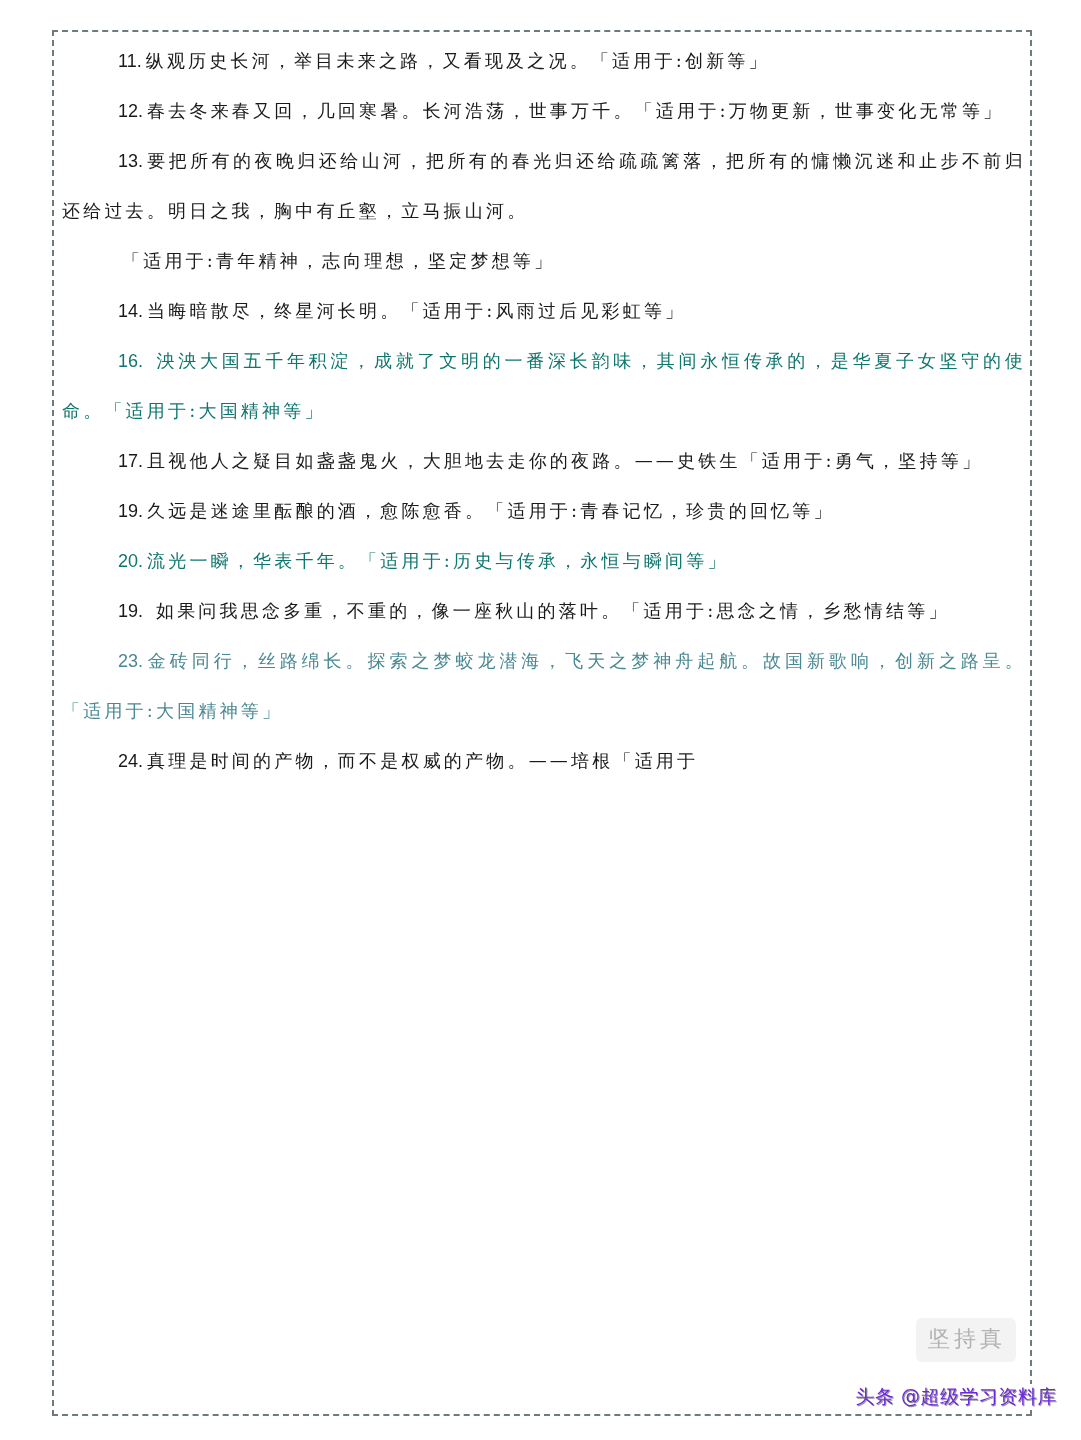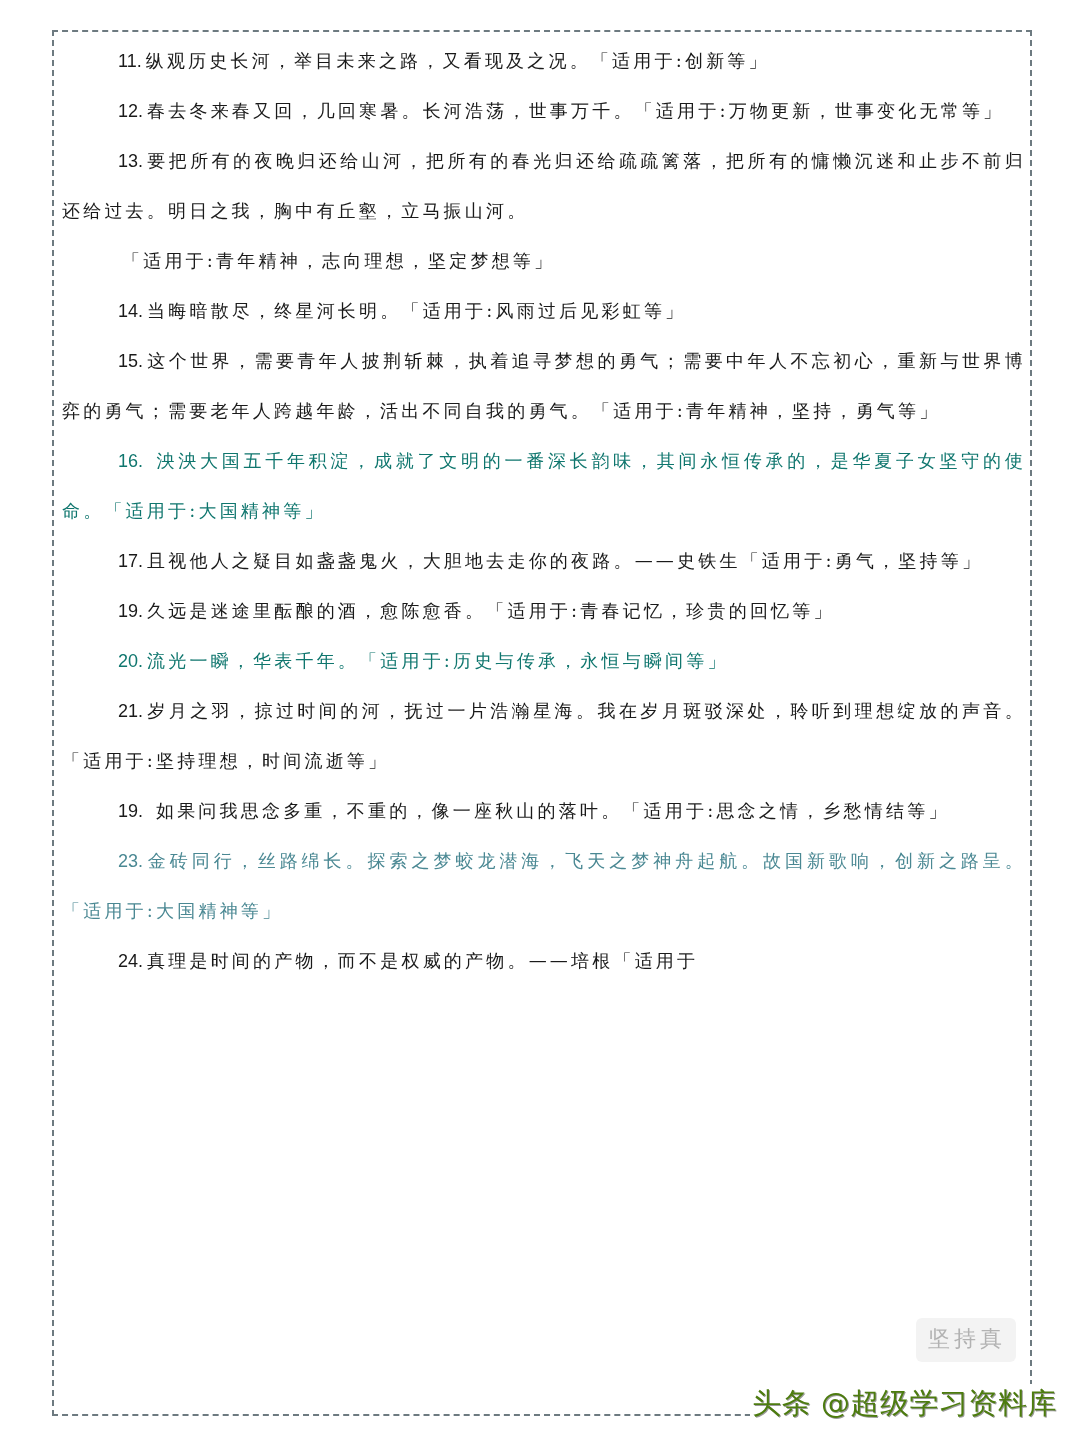--- a/index.html
+++ b/index.html
@@ -66,45 +66,43 @@
     color: #888;
     letter-spacing: 4px;
     font-family: Liberation Sans, sans-serif;
     opacity: 0.6;
   }
   .watermark {
     position: absolute;
     right: 22px;
     top: 1384px;
     font-family: "DejaVu Sans", "Liberation Sans", sans-serif;
-    font-size: 29px;
-    color: #4d7c0f;
+    font-size: 19px;
+    color: #6d28d9;
     background: #ffffff;
     padding: 0 2px;
     text-shadow: 1px 1px 0 #999;
     letter-spacing: 0.5px;
   }
 </style>
 </head>
 <body>
 
 <div class="frame"></div>
 
 <div class="content">
   <p class="para"><span class="num">11.</span><span>纵观历史长河，举目未来之路，又看现及之况。「适用于:创新等」</span></p>
   <p class="para"><span class="num">12.</span><span>春去冬来春又回，几回寒暑。长河浩荡，世事万千。「适用于:万物更新，世事变化无常等」</span></p>
   <p class="para"><span class="num">13.</span><span>要把所有的夜晚归还给山河，把所有的春光归还给疏疏篱落，把所有的慵懒沉迷和止步不前归还给过去。明日之我，胸中有丘壑，立马振山河。</span></p>
   <p class="para sub-indent"><span>「适用于:青年精神，志向理想，坚定梦想等」</span></p>
   <p class="para"><span class="num">14.</span><span>当晦暗散尽，终星河长明。「适用于:风雨过后见彩虹等」</span></p>
-  <p class="para"><span class="num">15.</span><span>这个世界，需要青年人披荆斩棘，执着追寻梦想的勇气；需要中年人不忘初心，重新与世界博弈的勇气；需要老年人跨越年龄，活出不同自我的勇气。「适用于:青年精神，坚持，勇气等」</span></p>
   <p class="para blue"><span class="num">16.</span><span> 泱泱大国五千年积淀，成就了文明的一番深长韵味，其间永恒传承的，是华夏子女坚守的使命。「适用于:大国精神等」</span></p>
   <p class="para"><span class="num">17.</span><span>且视他人之疑目如盏盏鬼火，大胆地去走你的夜路。——史铁生「适用于:勇气，坚持等」</span></p>
   <p class="para"><span class="num">19.</span><span>久远是迷途里酝酿的酒，愈陈愈香。「适用于:青春记忆，珍贵的回忆等」</span></p>
   <p class="para blue"><span class="num">20.</span><span>流光一瞬，华表千年。「适用于:历史与传承，永恒与瞬间等」</span></p>
-  <p class="para"><span class="num">21.</span><span>岁月之羽，掠过时间的河，抚过一片浩瀚星海。我在岁月斑驳深处，聆听到理想绽放的声音。「适用于:坚持理想，时间流逝等」</span></p>
   <p class="para"><span class="num">19.</span><span> 如果问我思念多重，不重的，像一座秋山的落叶。「适用于:思念之情，乡愁情结等」</span></p>
   <p class="para teal"><span class="num">23.</span><span>金砖同行，丝路绵长。探索之梦蛟龙潜海，飞天之梦神舟起航。故国新歌响，创新之路呈。「适用于:大国精神等」</span></p>
   <p class="para"><span class="num">24.</span><span>真理是时间的产物，而不是权威的产物。——培根「适用于</span></p>
 </div>
 
 <div class="smudge">
   <span>坚持真</span>
 </div>
 
 <div class="watermark">头条 @超级学习资料库</div>

